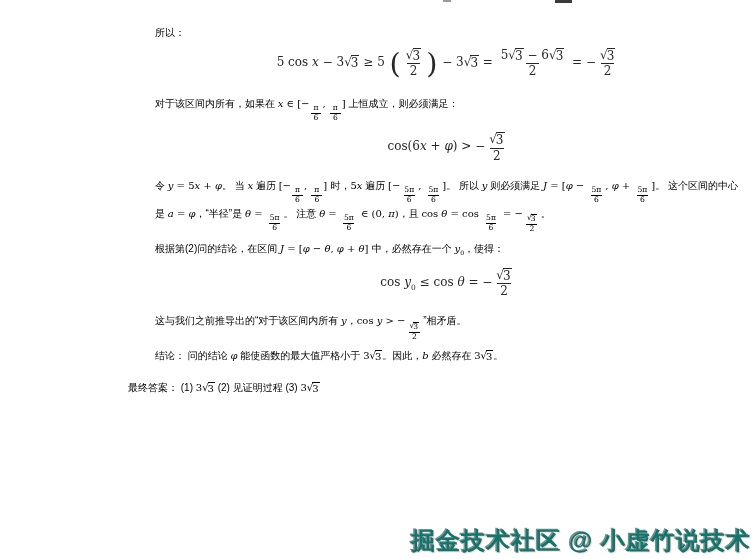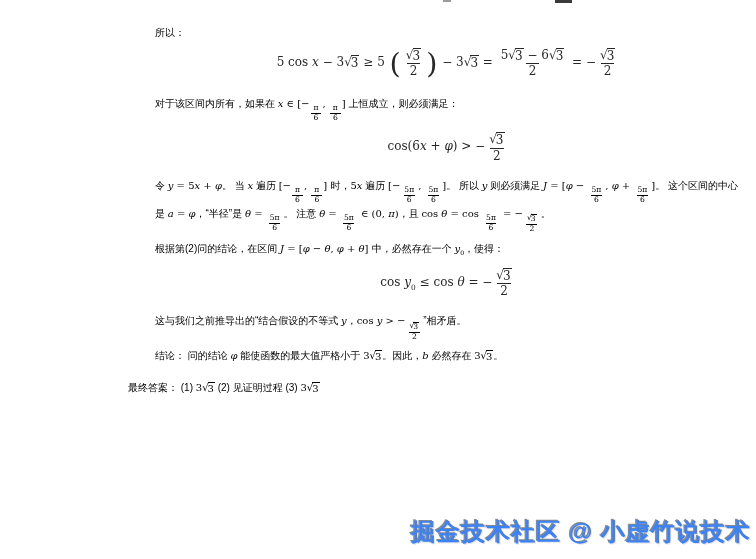--- a/index.html
+++ b/index.html
@@ -63,25 +63,25 @@
   .sqrt .rad { line-height: 1.18; margin-right: -1px; }
   .sqrt .rdc { line-height: 1.18; border-top: 1px solid currentColor; padding-right: 1px; }
 
   .bigp { font-size: 2.4em; font-weight: 200; vertical-align: middle; line-height: 0.95; margin: 0 1px; }
 
   sub.msub { font-size: 0.62em; line-height: 0; }
 
   
   .watermark {
     position: absolute;
-    right: 5px; bottom: 11px;
+    right: 5px; bottom: 2px;
     font-size: 24px;
     font-weight: 700;
     letter-spacing: 1px;
-    color: #3b82f6;
+    color: #0f766e;
     text-shadow: -1.5px -1.5px 0 #898989, 1px 1px 0 #e3e3e3;
     white-space: nowrap;
     pointer-events: none;
   }
 </style>
 </head>
 <body>
 
 <div class="top-frag">
   <span class="frag frag-a"></span>
@@ -175,21 +175,21 @@
   <p class="para math-inline"><span class="cjk">根据第(2)问的结论，在区间 </span><span class="mit">J</span><span class="mrm"> = [</span><span class="mit">φ</span><span class="mrm"> − </span><span class="mit">θ</span><span class="mrm">, </span><span class="mit">φ</span><span class="mrm"> + </span><span class="mit">θ</span><span class="mrm">] </span><span class="cjk">中，</span><b class="cjk">必然存在</b><span class="cjk">一个 </span><span class="mit">y</span><sub class="msub">0</sub><span class="cjk">，使得：</span></p>
 
   <div class="formula"><span class="mrm">cos </span><span class="mit">y</span><sub class="msub">0</sub><span class="mrm"> ≤ cos </span><span class="mit">θ</span><span class="mrm"> = −</span><span class="frac">
         <span class="num"><span class="sqrt">
             <span class="rad">√</span>
             <span class="rdc">3</span>
           </span></span>
         <span class="den">2</span>
       </span></div>
 
-  <p class="para math-inline"><span class="cjk">这与我们之前推导出的“结合假设的不等式 </span><span class="mit">y</span><span class="cjk">，</span><span class="mrm">cos </span><span class="mit">y</span><span class="mrm"> &gt; −</span><span class="frac">
+  <p class="para math-inline"><span class="cjk">这与我们之前推导出的“对于该区间内所有 </span><span class="mit">y</span><span class="cjk">，</span><span class="mrm">cos </span><span class="mit">y</span><span class="mrm"> &gt; −</span><span class="frac">
         <span class="num"><span class="sqrt">
             <span class="rad">√</span>
             <span class="rdc">3</span>
           </span></span>
         <span class="den">2</span>
       </span><span class="cjk">”相矛盾。</span></p>
 
   <p class="para math-inline"><b class="cjk">结论：</b><span class="cjk"> 问的结论 </span><span class="mit">φ</span><span class="cjk"> 能使函数的最大值严格小于 </span><span class="mrm">3</span><span class="sqrt">
         <span class="rad">√</span>
         <span class="rdc">3</span>

